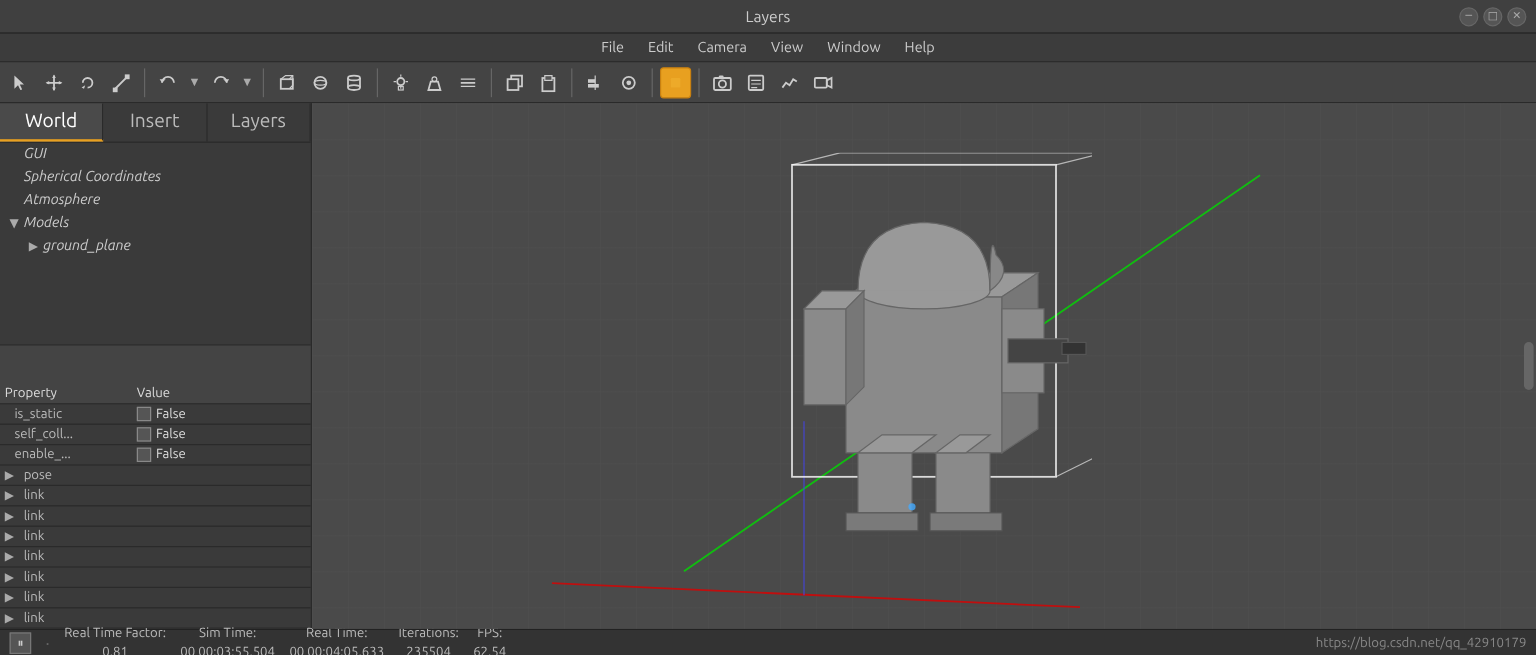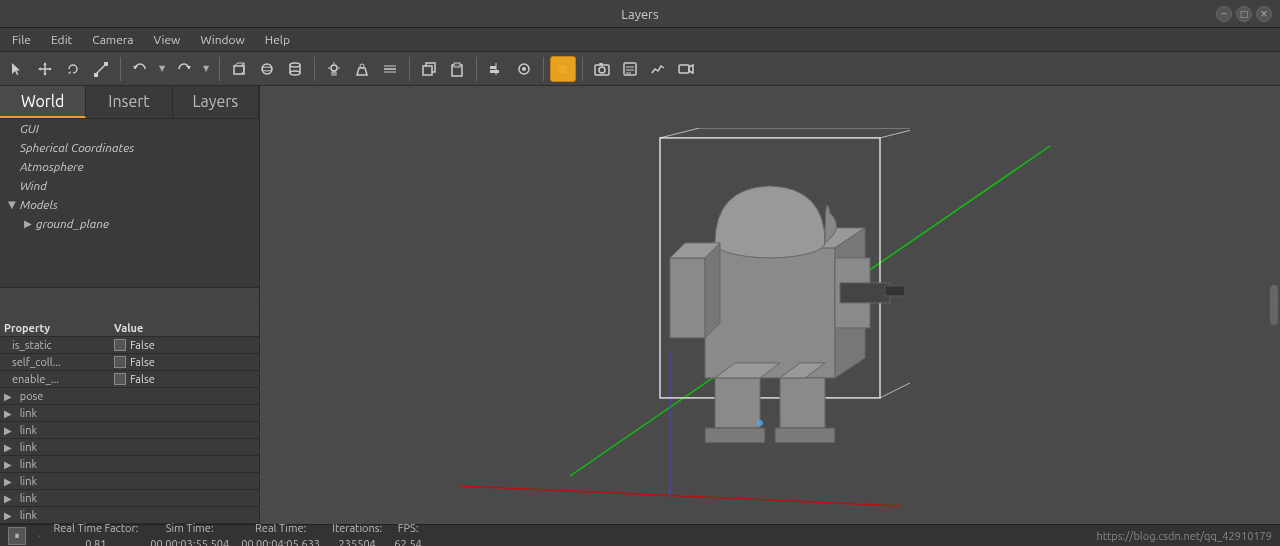--- a/index.html
+++ b/index.html
@@ -51,20 +51,21 @@
 
     
     #menu-bar {
       background: #3c3c3c;
       height: 24px;
       display: flex;
       align-items: center;
       padding: 0 6px;
       gap: 8px;
       border-bottom: 1px solid #2a2a2a;
+      justify-content: center;
     }
     .menu-item {
       color: #ccc;
       font-size: 12px;
       padding: 2px 6px;
       cursor: pointer;
     }
 
     
     #toolbar {
@@ -167,21 +168,21 @@
     }
     #props-header {
       display: flex;
       background: #444;
       padding: 2px 4px;
       border-bottom: 1px solid #2a2a2a;
     }
     .props-col-header {
       color: #ddd;
       font-size: 11px;
-      font-weight: bold;
+      font-weight: normal;
       margin-top: 32px;
     }
     .props-col-prop { width: 110px; }
     .props-col-val { flex: 1; }
 
     .prop-row {
       display: flex;
       align-items: center;
       padding: 2px 4px;
       border-bottom: 1px solid #2a2a2a;
@@ -470,24 +471,20 @@
       </div>
       <div class="tree-item">
         <span class="tree-arrow"></span>
         <span>Spherical Coordinates</span>
       </div>
       <div class="tree-item">
         <span class="tree-arrow"></span>
         <span>Atmosphere</span>
       </div>
       <div class="tree-item">
-        <span class="tree-arrow"></span>
-        <span>Wind</span>
-      </div>
-      <div class="tree-item">
         <span class="tree-arrow">▼</span>
         <span>Models</span>
       </div>
       <div class="tree-item" style="padding-left: 24px;">
         <span class="tree-arrow">▶</span>
         <span>ground_plane</span>
       </div>
     </div>
 
     <div id="props-area">

